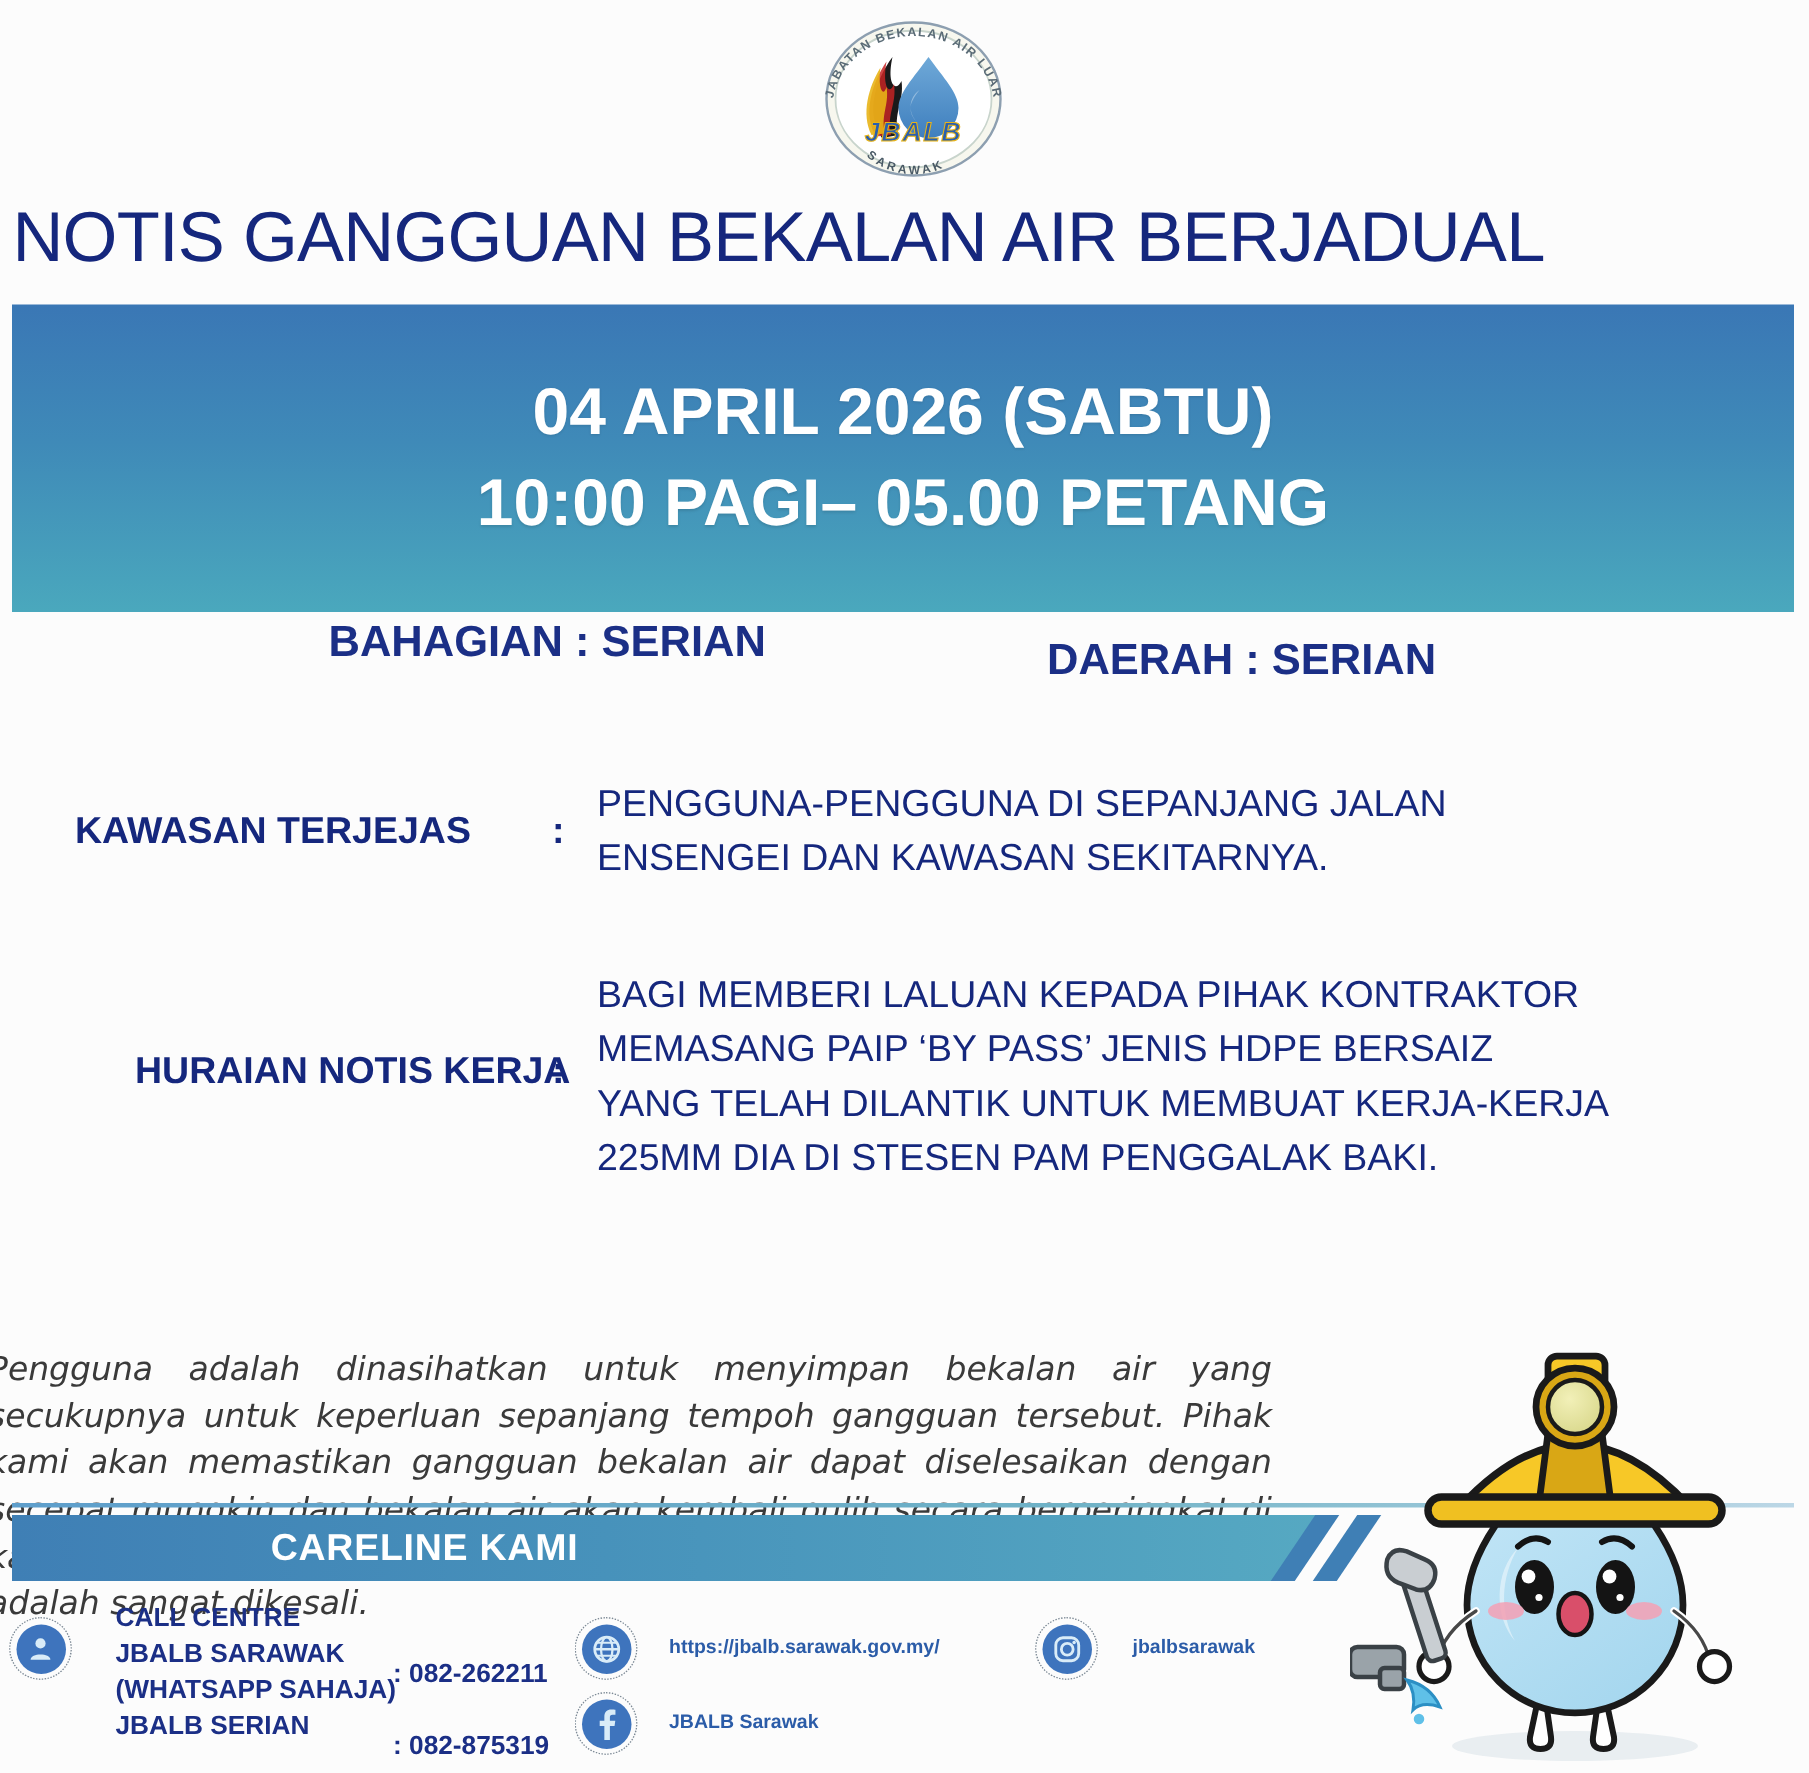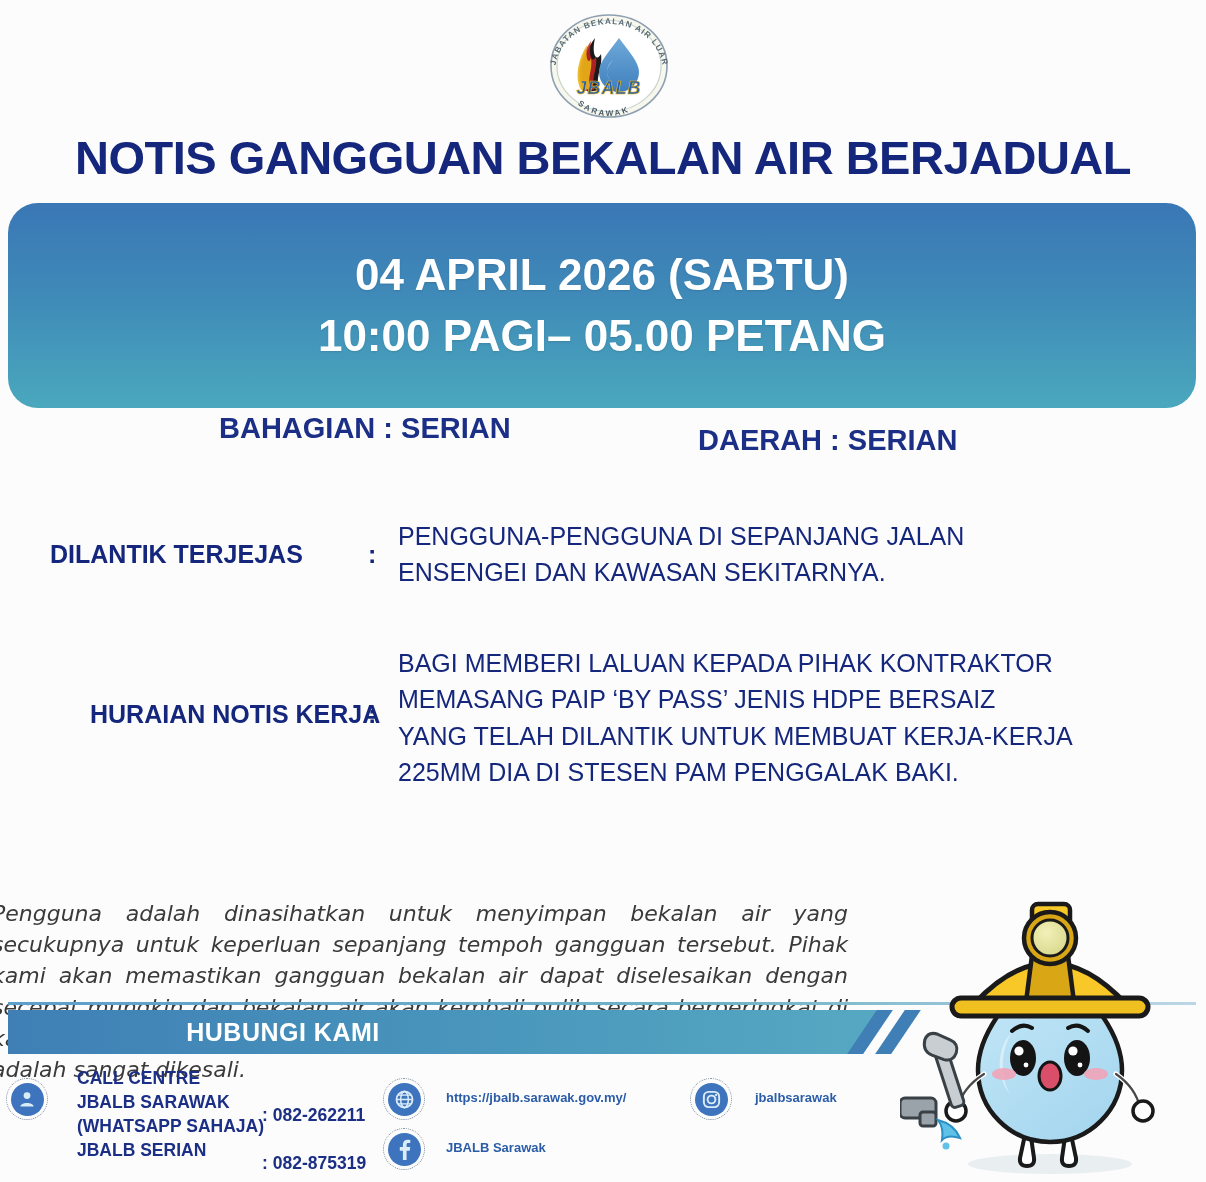--- a/index.html
+++ b/index.html
@@ -19,34 +19,34 @@
   
   .logo-wrap {
     position: absolute; left: 533px; top: 14px;
     width: 152px; height: 104px;
   }
   .logo-svg { display: block; width: 152px; height: 104px; }
 
   
   .main-title {
     position: absolute; left: 0; top: 130px;
-    width: 1206px; text-align: center;
-    font-size: 47px; font-weight: bold;
+    width: 1038px; text-align: center;
+    font-size: 47px; font-weight: normal;
     letter-spacing: -0.5px;
     color: #15277d;
     white-space: nowrap;
   }
 
   
   .date-banner {
     position: absolute; left: 8px; top: 203px;
     width: 1188px; height: 205px;
     background: linear-gradient(to bottom, #3a77b5 0%, #3f8ab8 45%, #4aa8bd 100%);
     display: flex; flex-direction: column;
-    align-items: center; justify-content: center; border-radius: 30px;
+    align-items: center; justify-content: center;
   }
   .date-line {
     color: #ffffff; font-weight: bold;
     font-size: 44px; letter-spacing: 0px;
     line-height: 1.38;
     white-space: nowrap;
     text-shadow: 0 1px 2px rgba(0,0,0,0.12);
   }
 
   
@@ -224,21 +224,21 @@
     <div class="date-line">04 APRIL 2026 (SABTU)</div>
     <div class="date-line">10:00 PAGI– 05.00 PETANG</div>
   </div>
 
   <div class="region-row">
     <div class="region-item bahagian">BAHAGIAN :  SERIAN</div>
     <div class="region-item daerah">DAERAH :  SERIAN</div>
   </div>
 
   <div class="field kawasan">
-    <div class="field-label">DILANTIK TERJEJAS</div>
+    <div class="field-label">KAWASAN TERJEJAS</div>
     <div class="field-colon">:</div>
     <div class="field-value">
       <div>PENGGUNA-PENGGUNA DI SEPANJANG JALAN</div>
       <div class="lastline">ENSENGEI DAN KAWASAN SEKITARNYA.</div>
     </div>
   </div>
 
   <div class="field huraian">
     <div class="field-label">HURAIAN NOTIS KERJA</div>
     <div class="field-colon">:</div>
@@ -248,21 +248,21 @@
       <div>YANG TELAH DILANTIK UNTUK MEMBUAT KERJA-KERJA</div>
       <div class="lastline">225MM DIA DI STESEN PAM PENGGALAK BAKI.</div>
     </div>
   </div>
 
   <div class="advisory">Pengguna adalah dinasihatkan untuk menyimpan bekalan air yang secukupnya untuk keperluan sepanjang tempoh gangguan tersebut. Pihak kami akan memastikan gangguan bekalan air dapat diselesaikan dengan secepat mungkin dan bekalan air akan kembali pulih secara berperingkat di kawasan yang terjejas. Segala kesulitan yang timbul akibat gangguan ini adalah sangat dikesali.</div>
 
   <div class="divider"></div>
 
   <div class="contact-banner">
-    <span class="contact-banner-label">HUBUNGI KAMI</span>
+    <span class="contact-banner-label">CARELINE KAMI</span>
   </div>
   <div class="slash s1"></div>
   <div class="slash s2"></div>
 
   <div class="contacts">
 
     <div class="cicon ic-person">
       <span class="disc">
         <svg width="20" height="20" viewBox="0 0 20 20">
             <circle cx="10" cy="6.6" r="3.4" fill="#d9ecf8"></circle>

